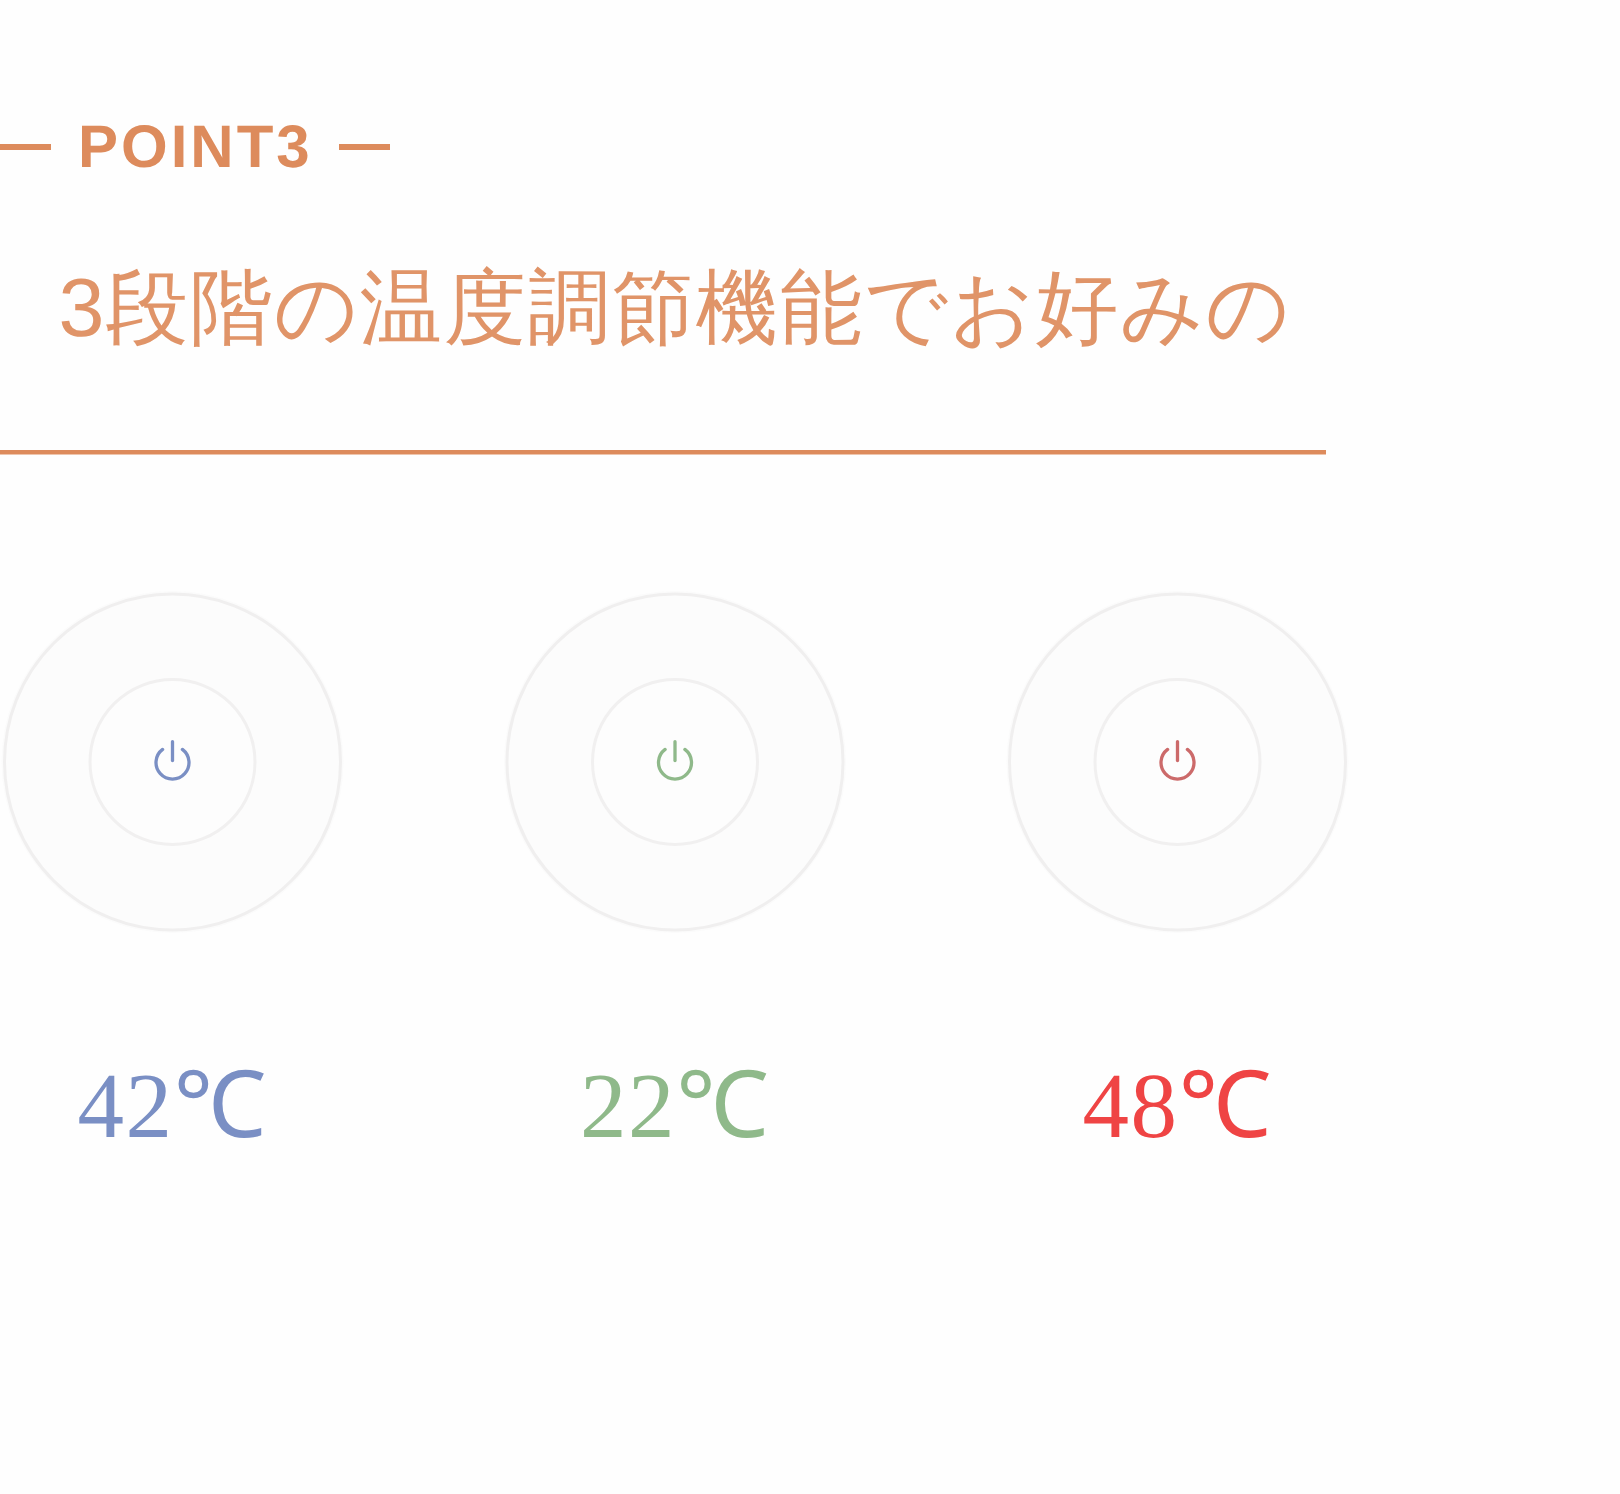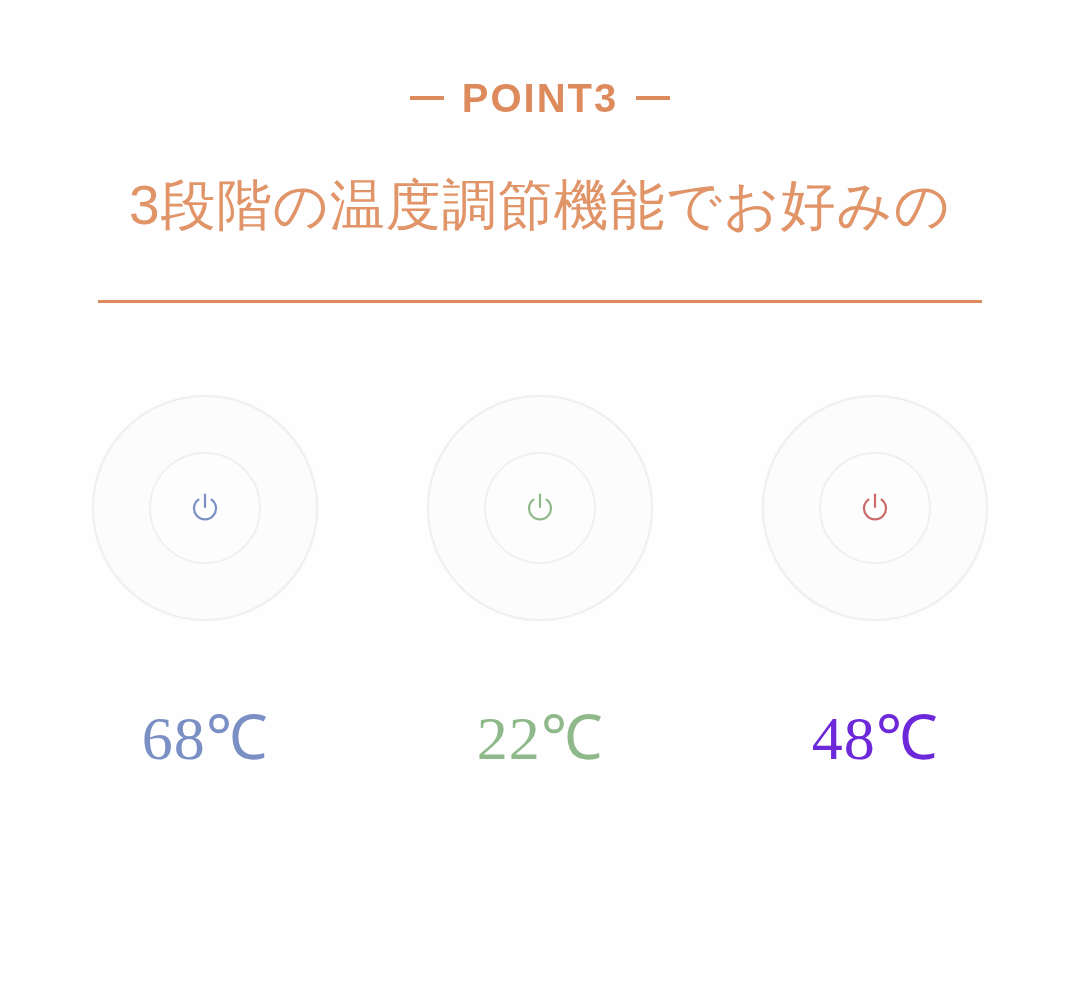--- a/index.html
+++ b/index.html
@@ -13,21 +13,20 @@
     font-family: "Liberation Sans", sans-serif;
     overflow: hidden;
   }
   .page {
     position: relative;
     width: 1080px;
     height: 996px;
     background: #fefefe;
     display: flex;
     flex-direction: column;
-    align-items: center;
   }
 
   
   .eyebrow {
     margin-top: 78px;
     font-size: 40px;
     font-weight: bold;
     letter-spacing: 2px;
     color: #dd8b5c;
     display: flex;
@@ -136,21 +135,21 @@
       <div class="dial">
         <div class="dial-inner">
           <span class="power-icon">
             <svg width="30" height="32" viewBox="0 0 30 32" fill="none">
               <path d="M8.4 7.6 A11 11 0 1 0 21.6 7.6" stroke="#7a8fc4" stroke-width="2.2" stroke-linecap="round" fill="none"></path>
               <line x1="15" y1="2.5" x2="15" y2="15" stroke="#7a8fc4" stroke-width="2.2" stroke-linecap="round"></line>
             </svg>
           </span>
         </div>
       </div>
-      <div class="temp-label" style="color:#7a8fc4">68℃</div>
+      <div class="temp-label" style="color:#7a8fc4">42℃</div>
     </div>
 
     <div class="button-col">
       <div class="dial">
         <div class="dial-inner">
           <span class="power-icon">
             <svg width="30" height="32" viewBox="0 0 30 32" fill="none">
               <path d="M8.4 7.6 A11 11 0 1 0 21.6 7.6" stroke="#8fb98a" stroke-width="2.2" stroke-linecap="round" fill="none"></path>
               <line x1="15" y1="2.5" x2="15" y2="15" stroke="#8fb98a" stroke-width="2.2" stroke-linecap="round"></line>
             </svg>
@@ -164,17 +163,17 @@
       <div class="dial">
         <div class="dial-inner">
           <span class="power-icon">
             <svg width="30" height="32" viewBox="0 0 30 32" fill="none">
               <path d="M8.4 7.6 A11 11 0 1 0 21.6 7.6" stroke="#cc6a6a" stroke-width="2.2" stroke-linecap="round" fill="none"></path>
               <line x1="15" y1="2.5" x2="15" y2="15" stroke="#cc6a6a" stroke-width="2.2" stroke-linecap="round"></line>
             </svg>
           </span>
         </div>
       </div>
-      <div class="temp-label" style="color:#6d28d9">48℃</div>
+      <div class="temp-label" style="color:#ef4444">48℃</div>
     </div>
 
   </div>
 </div>
 
 </body></html>

